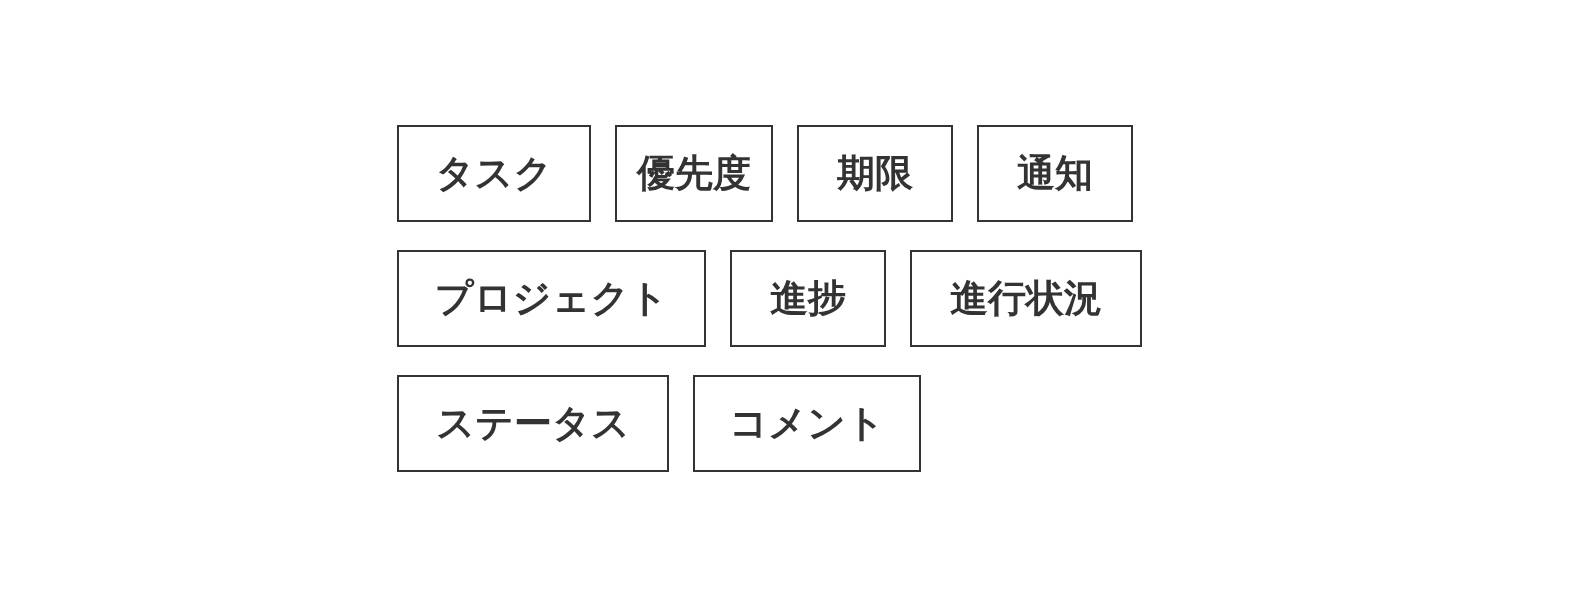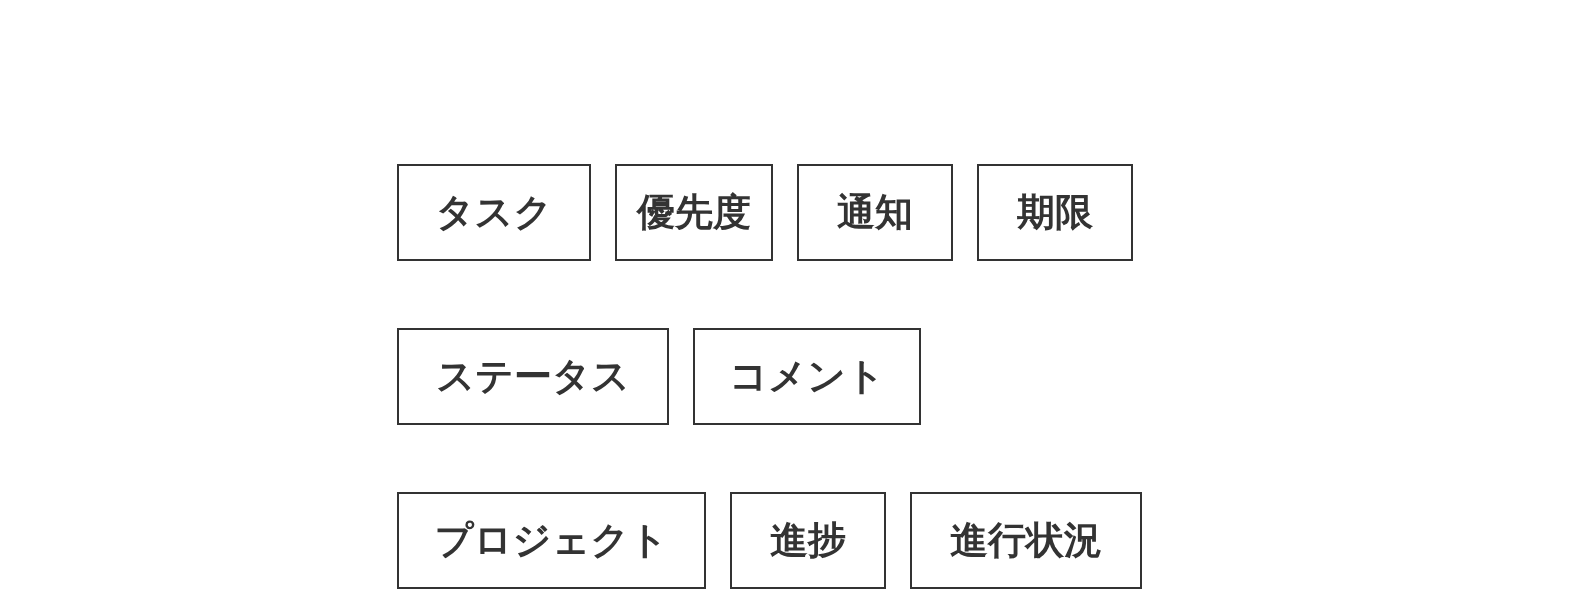--- a/index.html
+++ b/index.html
@@ -21,21 +21,20 @@
     top: 125px;
     display: flex;
     flex-direction: column;
     gap: 28px;
   }
   .tile-row {
     display: flex;
     flex-direction: row;
     gap: 24px;
     align-items: flex-end;
-    margin-top: 39px;
   }
   .tile {
     box-sizing: border-box;
     height: 97px;
     background: #ffffff;
     border: 2px solid #333333;
     display: flex;
     align-items: center;
     justify-content: center;
     font-size: 38px;
@@ -49,29 +48,29 @@
 </style>
 </head>
 <body>
 
 <div class="canvas">
   <div class="tile-grid">
 
     <div class="tile-row">
       <div class="tile" style="width:194px">タスク</div>
       <div class="tile" style="width:158px">優先度</div>
+      <div class="tile" style="width:156px">期限</div>
       <div class="tile" style="width:156px">通知</div>
-      <div class="tile" style="width:156px">期限</div>
-    </div>
-
-    <div class="tile-row">
-      <div class="tile" style="width:272px">ステータス</div>
-      <div class="tile" style="width:228px">コメント</div>
     </div>
 
     <div class="tile-row">
       <div class="tile" style="width:309px">プロジェクト</div>
       <div class="tile" style="width:156px">進捗</div>
       <div class="tile" style="width:232px">進行状況</div>
     </div>
 
+    <div class="tile-row">
+      <div class="tile" style="width:272px">ステータス</div>
+      <div class="tile" style="width:228px">コメント</div>
+    </div>
+
   </div>
 </div>
 
 </body></html>

